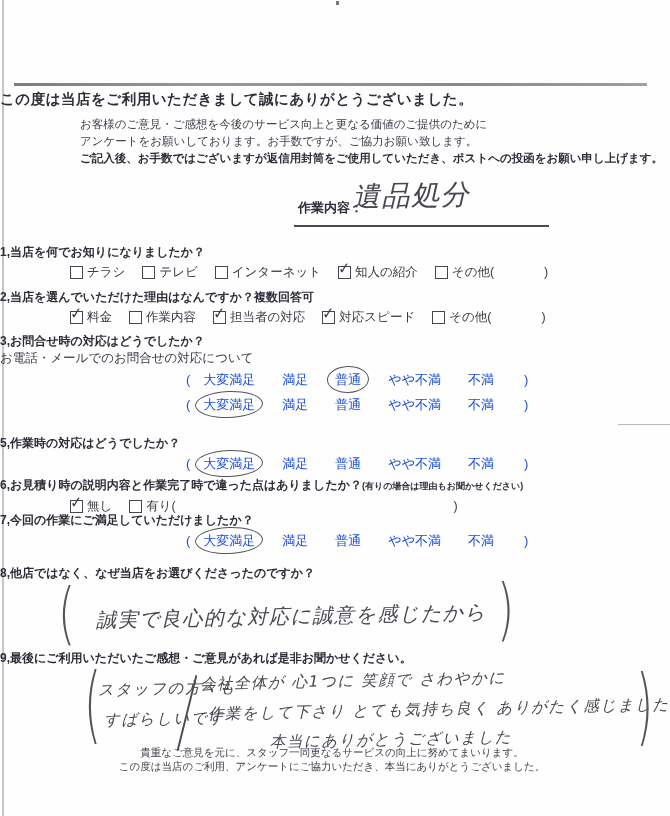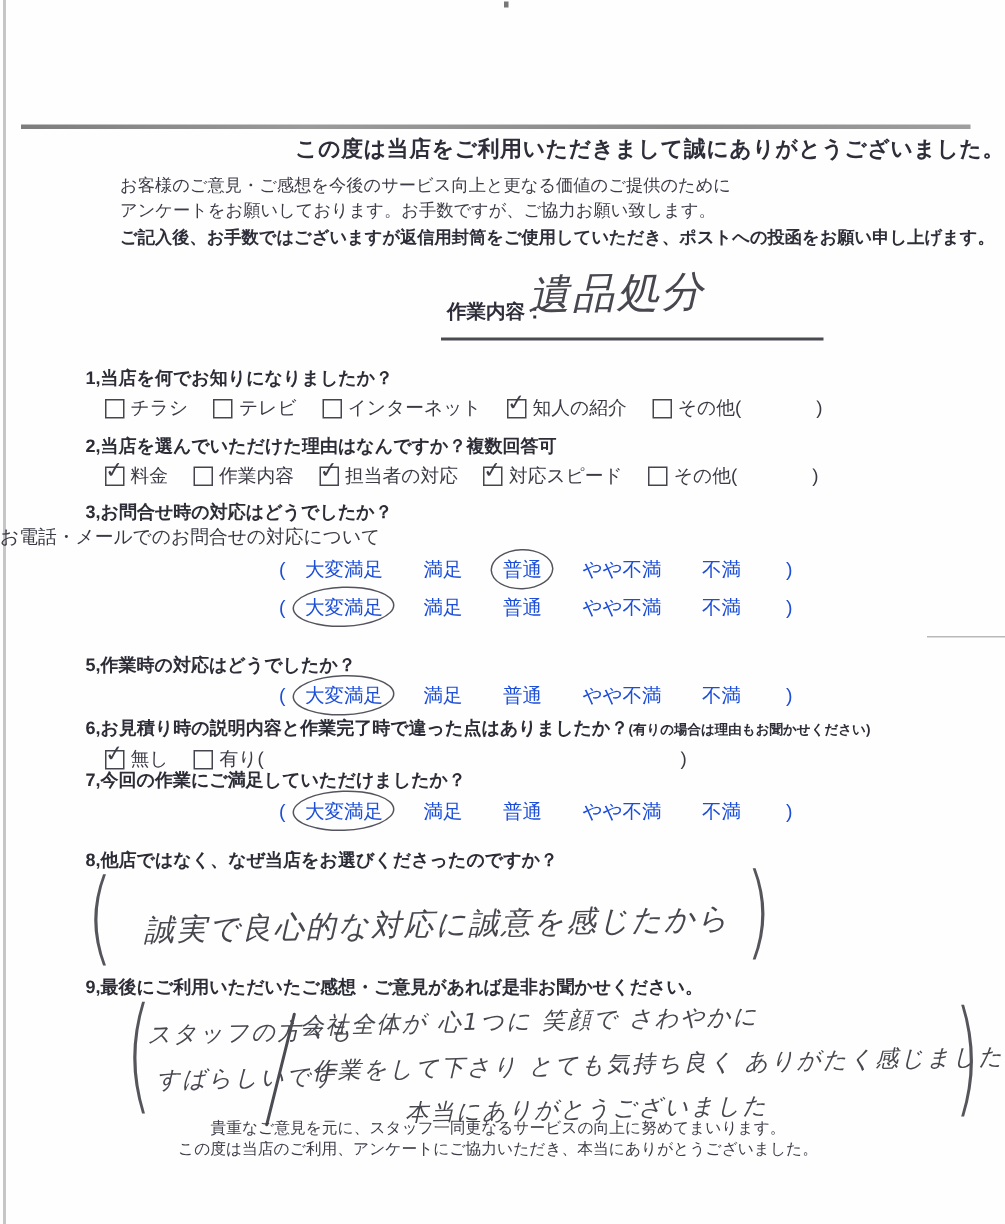--- a/index.html
+++ b/index.html
@@ -5,34 +5,34 @@
   html,body{margin:0;padding:0;background:#ffffff;}
   #page{position:relative;width:670px;height:816px;background:#fefefe;overflow:hidden;
         font-family:"Liberation Sans","DejaVu Sans",sans-serif;color:#3a3a45;}
   
   .scan-edge-left{position:absolute;left:2px;top:0;width:2px;height:816px;background:#a8a8a8;opacity:.65;}
   .scan-mark-top{position:absolute;left:336px;top:1px;width:3px;height:4px;background:#777;}
   .scan-streak-right{position:absolute;left:618px;top:424px;width:52px;height:1px;background:#b9b9b9;}
   .top-rule{position:absolute;left:14px;top:83px;width:633px;height:3px;
             background:linear-gradient(90deg,#7d7d7d,#9a9a9a 30%,#8a8a8a 70%,#9f9f9f);}
   
-  .doc-title{position:absolute;left:0;top:90px;width:670px;text-align:right;
+  .doc-title{position:absolute;left:0;top:90px;width:670px;text-align:left;
              font-size:14.5px;font-weight:bold;letter-spacing:.5px;color:#2e2e3a;}
   .intro{position:absolute;left:80px;top:116px;font-size:11.5px;line-height:17px;color:#3c3c48;}
   .instruction{position:absolute;left:80px;top:151px;font-size:11.5px;font-weight:bold;color:#2e2e3a;}
   
   .work-label{position:absolute;left:298px;top:199px;font-size:13px;font-weight:bold;color:#2e2e3a;}
   .work-value{position:absolute;left:352px;top:178px;font-size:28px;}
   .work-underline{position:absolute;left:294px;top:225px;width:255px;height:2px;background:#4a4a52;}
   
   .hand{font-family:"DejaVu Sans",sans-serif;font-style:italic;color:#47474f;
         letter-spacing:1.5px;transform:rotate(-1.2deg);transform-origin:left center;white-space:nowrap;}
   
   .question-section{position:absolute;left:0;width:670px;}
-  .q-title{padding-left:57px;font-size:12px;font-weight:bold;color:#2d2d38;line-height:16px;}
+  .q-title{font-size:12px;font-weight:bold;color:#2d2d38;line-height:16px;}
   .q-title-note{font-size:9px;font-weight:bold;}
   .q-subtitle{font-size:12.5px;color:#3a3a45;line-height:17px;margin-top:1px;}
   .cb-row{padding-left:70px;margin-top:3px;font-size:12.5px;display:flex;align-items:center;line-height:18px;}
   .opt{display:flex;align-items:center;margin-right:17px;justify-content:space-between;}
   .box{position:relative;display:inline-block;width:11px;height:11px;border:1.5px solid #45454f;margin-right:4px;flex:none;}
   .check{position:absolute;left:-1px;top:-7px;font-size:15px;color:#3e3e48;font-style:italic;transform:rotate(-6deg);}
   .blank-after{white-space:pre;font-size:12.5px;}
   .rating-row{padding-left:186px;margin-top:3px;font-size:13px;line-height:19px;color:#1d4ed8;}
   .paren{margin-right:13px;}
   .paren.close{margin-left:3px;margin-right:0;}

